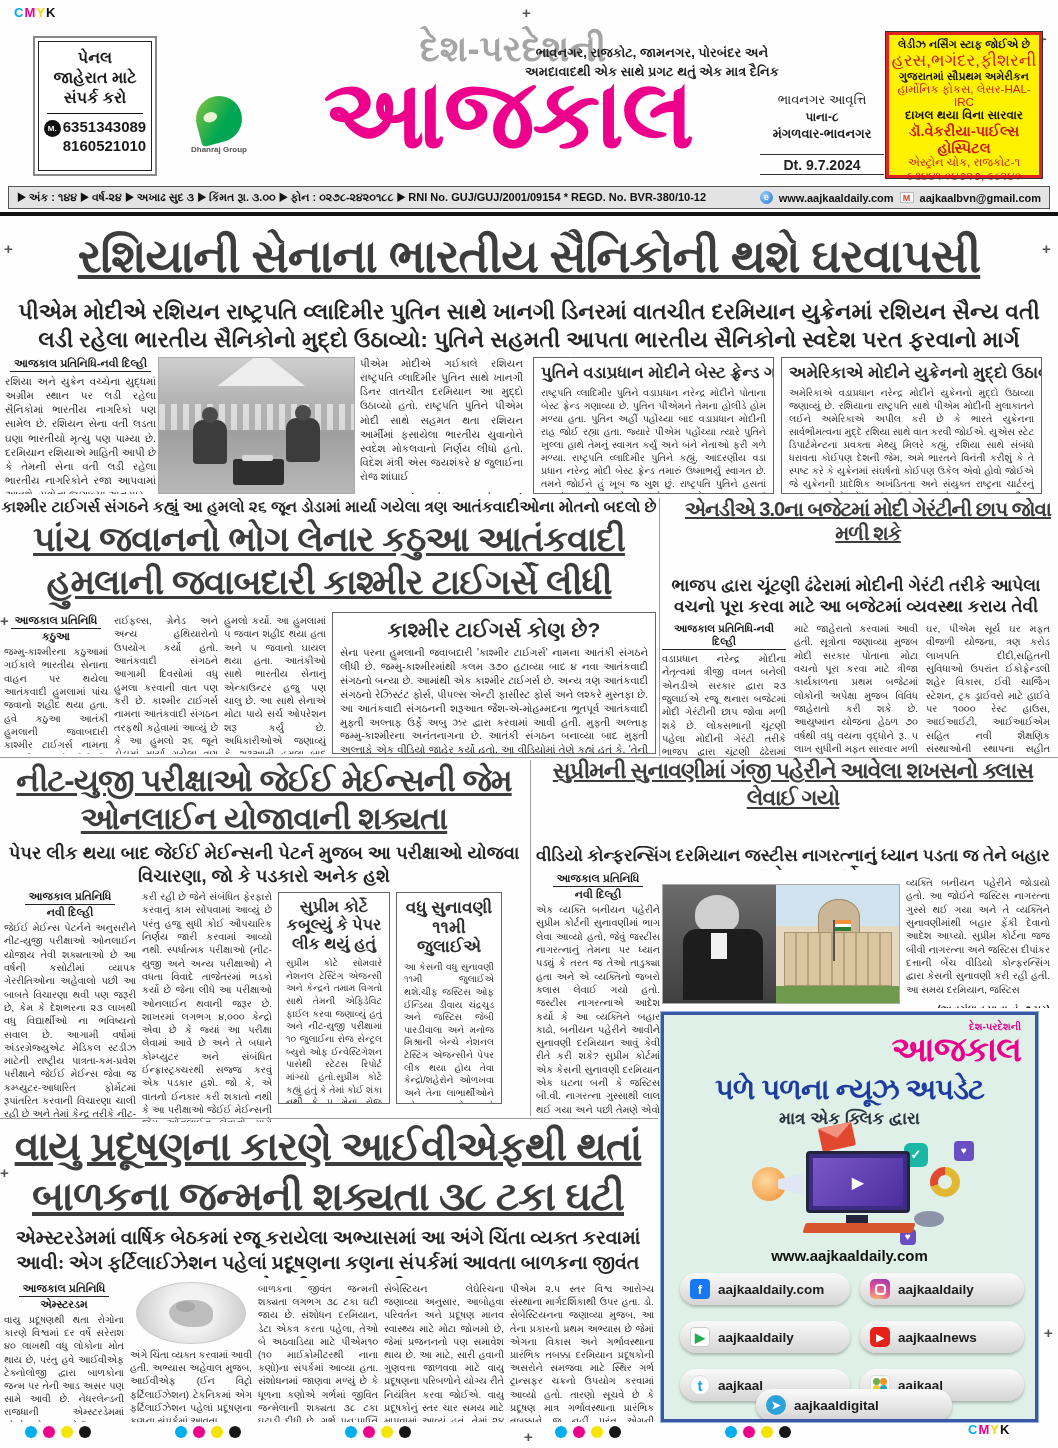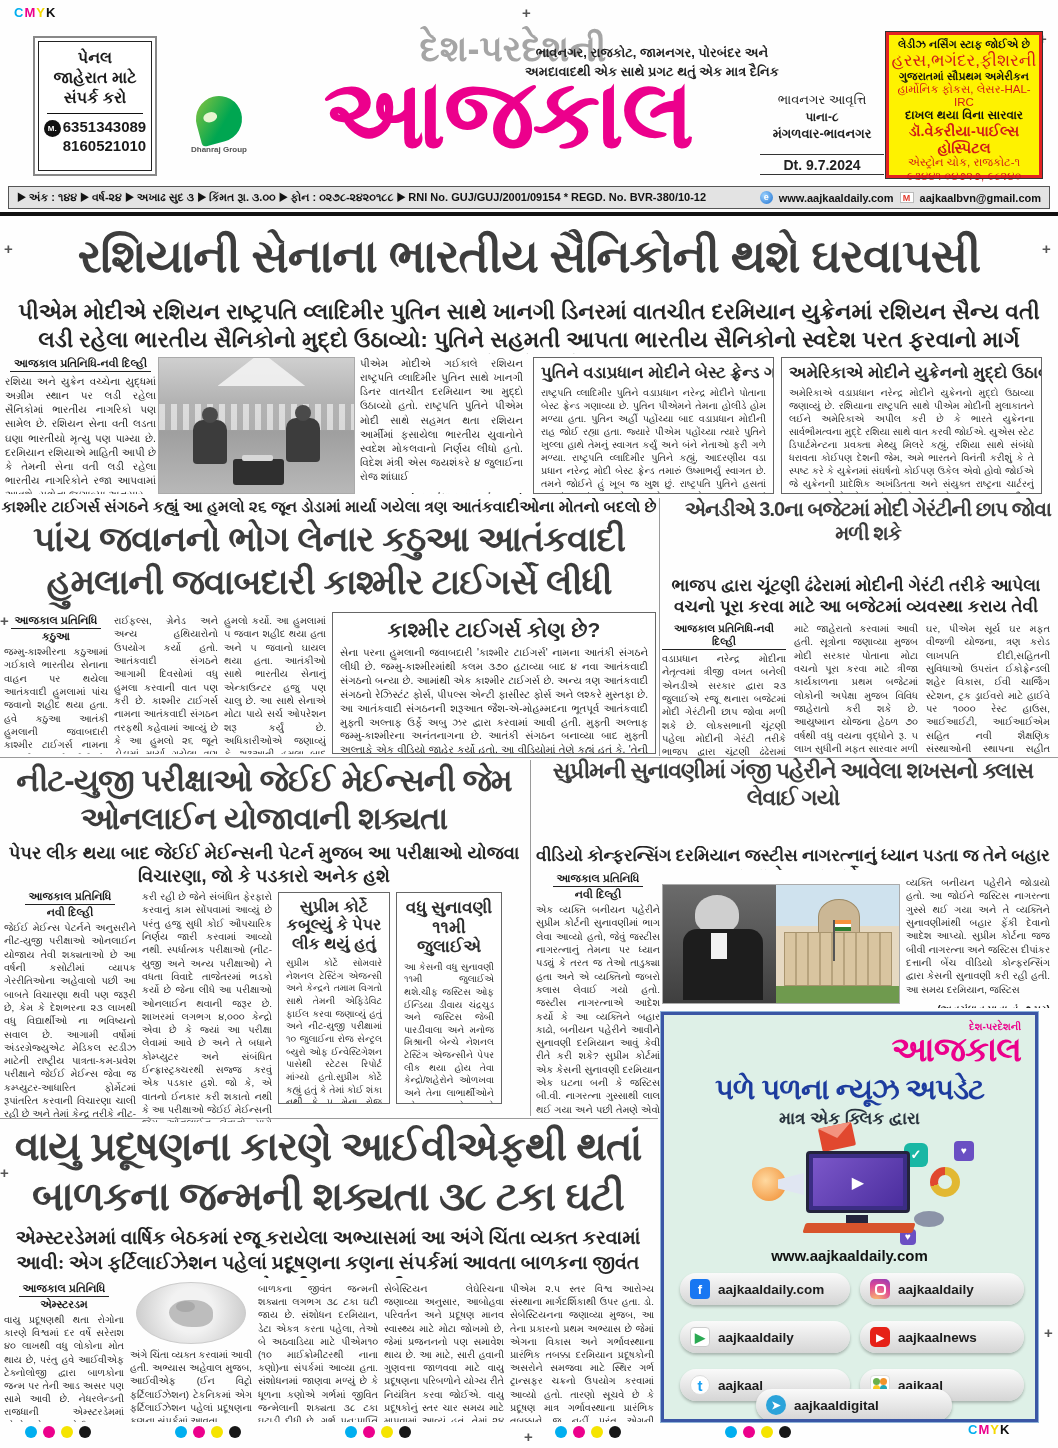--- a/index.html
+++ b/index.html
@@ -38,21 +38,21 @@
   
   .infobar{background:#e3e3e3;border:1px solid #555;display:flex;align-items:center;
            font-size:11px;font-weight:bold;padding:0 8px;gap:6px;color:#111;}
   .globe{display:inline-block;width:13px;height:13px;border-radius:50%;
          background:radial-gradient(circle at 35% 35%,#9fd4ff,#1b6fd0);color:#fff;font-size:9px;
          line-height:13px;text-align:center;font-weight:bold;}
   .mailicon{display:inline-block;width:14px;height:11px;background:#fff;border:1px solid #bbb;color:#e23b2e;
             font-size:9px;line-height:10px;text-align:center;font-weight:bold;}
   .blackrule{background:#111;}
   
-  .hl{font-weight:bold;color:#3d3d3d;text-align:center;letter-spacing:-1px;overflow:hidden;}
+  .hl{font-weight:bold;color:#3d3d3d;text-align:center;letter-spacing:-1px;overflow:hidden;text-decoration:underline;}
   .sub{font-weight:bold;color:#262626;text-align:center;overflow:hidden;}
   .sub-serif{font-family:"Liberation Serif",serif;}
   .dateline{font-weight:bold;font-size:11px;text-align:center;}
   .dateline .dl1{border-bottom:1.2px solid #222;display:inline-block;padding:0 4px 1px;}
   .dateline .dl2{font-size:11px;margin-top:1px;}
   .bodytxt{font-size:10.4px;line-height:1.36;text-align:justify;color:#1c1c1c;overflow:hidden;}
   .jump{font-weight:bold;font-size:10.5px;text-align:right;margin-top:7px;}
   .nbox{border:1.2px solid #666;background:#fff;padding:5px 7px;overflow:hidden;}
   .nbox .bt{font-weight:bold;color:#2e2e2e;text-align:center;line-height:1.15;margin-bottom:4px;}
   .vdiv{background:#9a9a9a;width:1px;}

